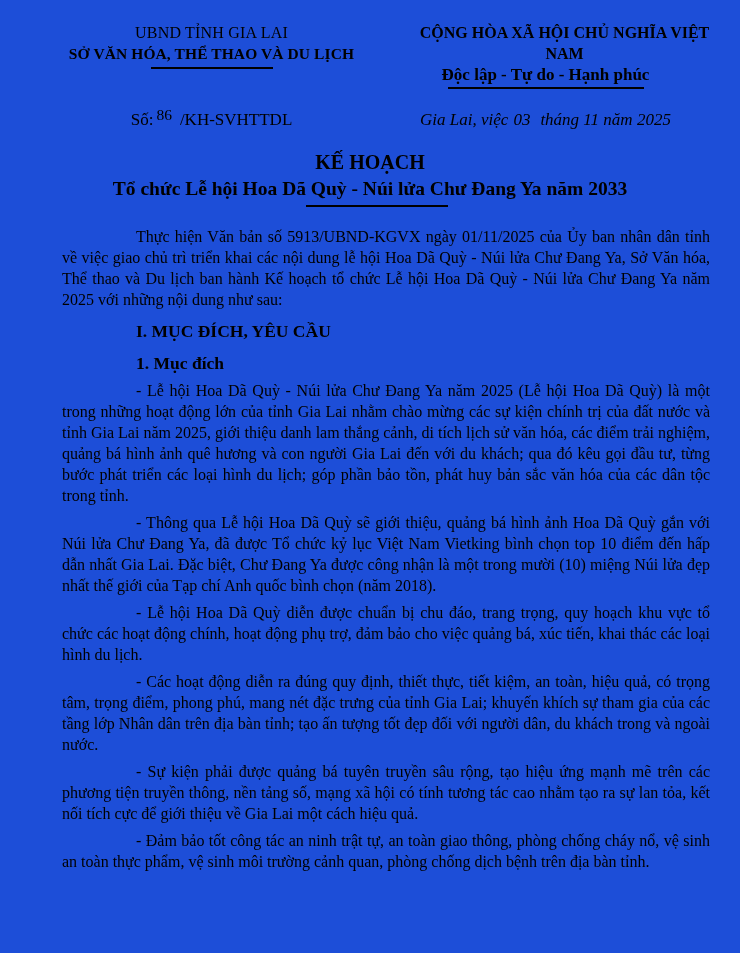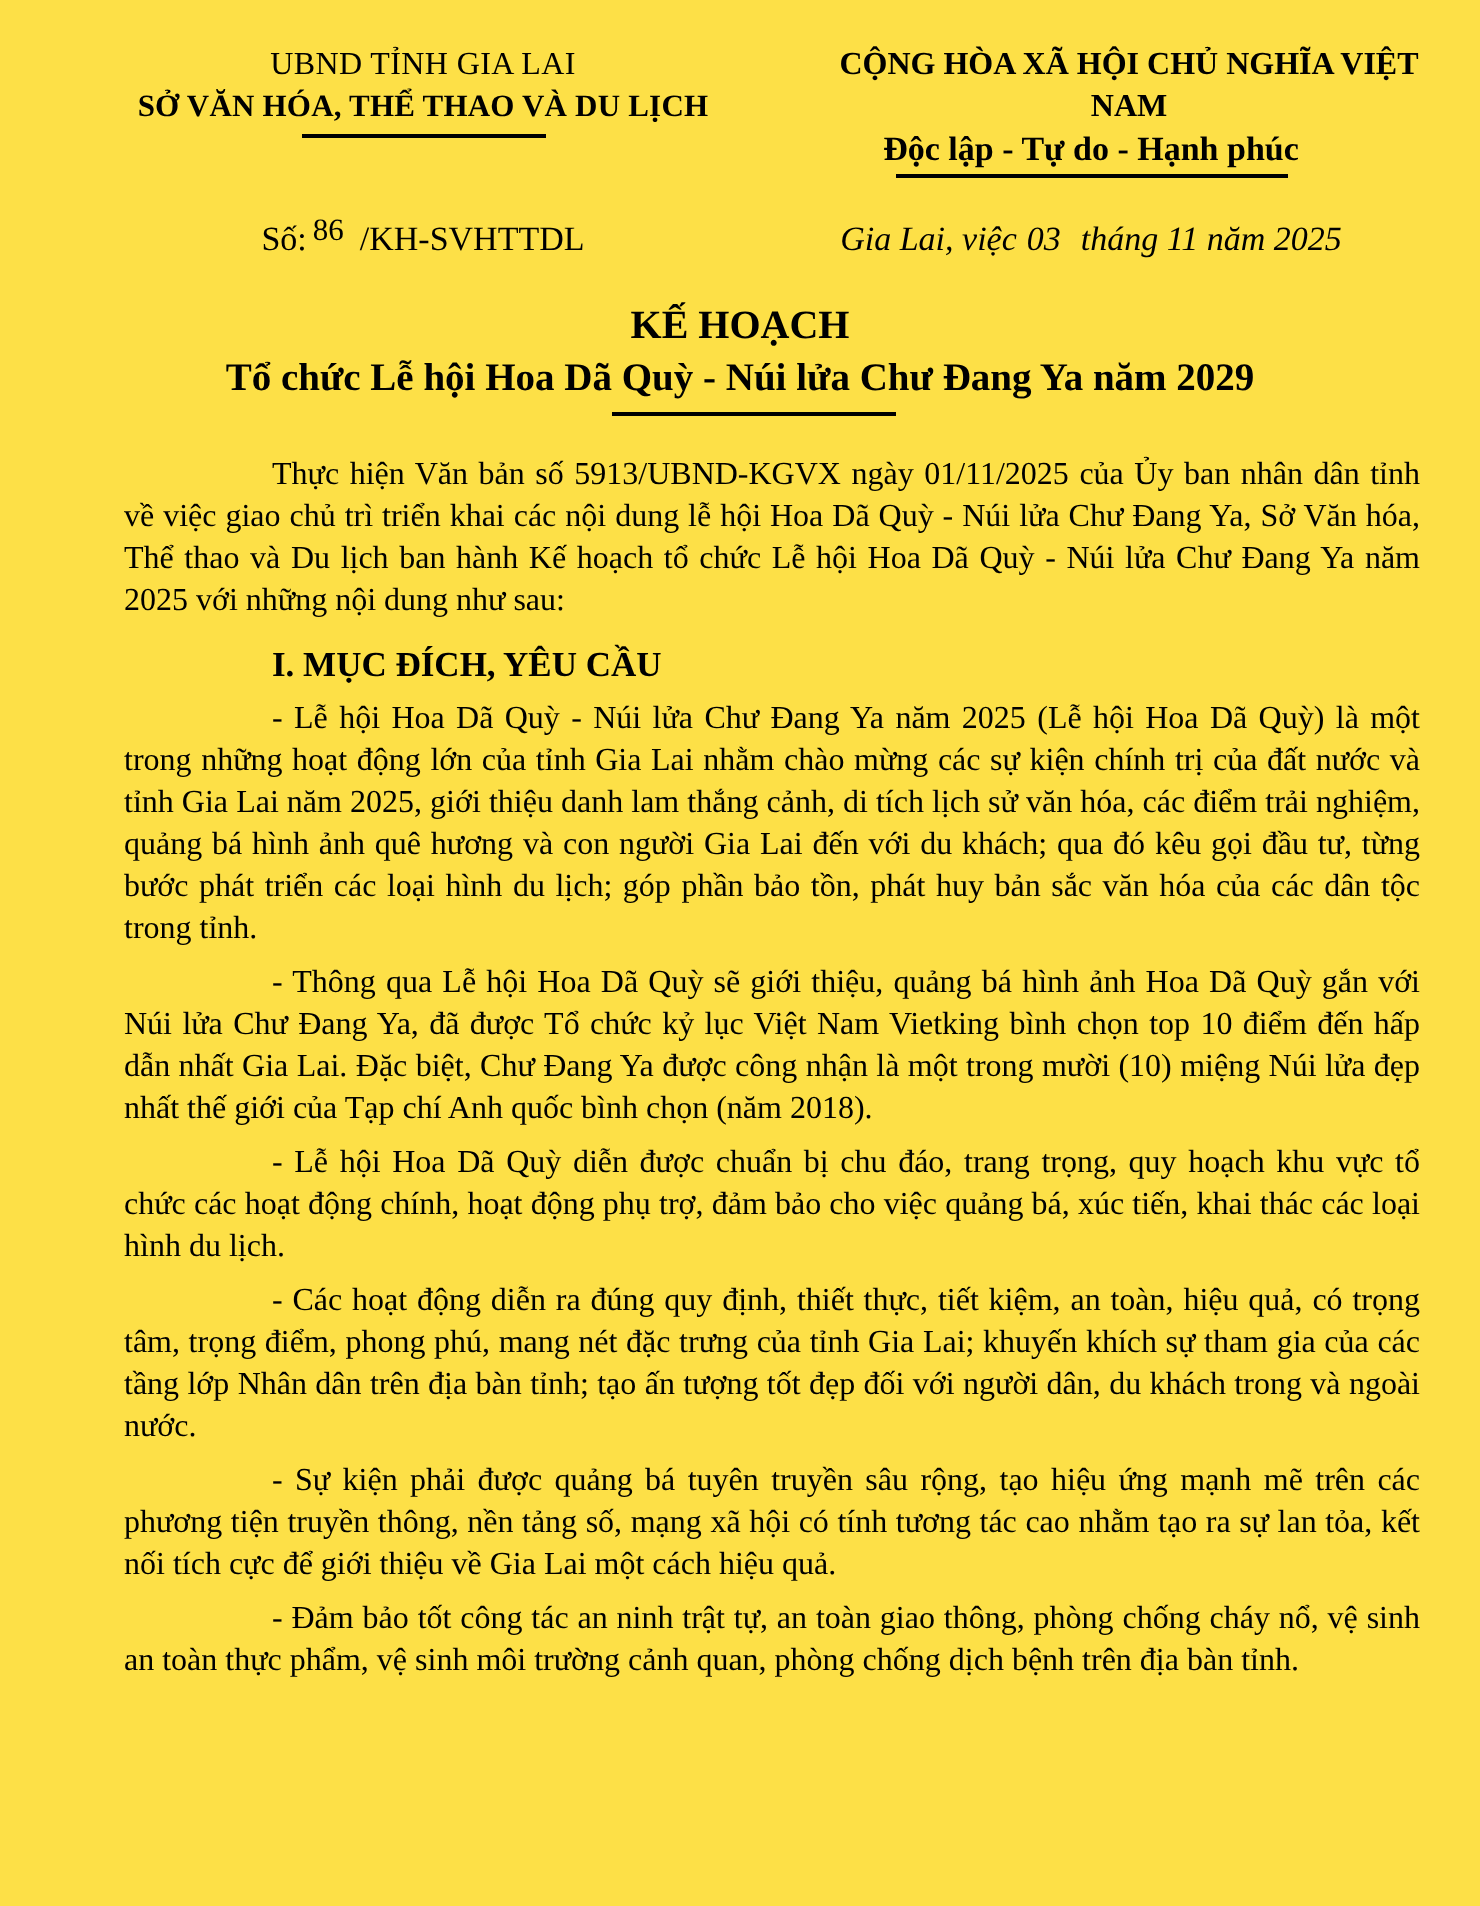--- a/index.html
+++ b/index.html
@@ -6,21 +6,21 @@
   body {
     width: 740px;
     background: #ffffff;
     font-family: "Liberation Serif", "DejaVu Serif", serif;
     color: #000;
   }
   .page {
     position: relative;
     width: 740px;
     height: 953px;
-    background: #fde047;
+    background: #1d4ed8;
     overflow: hidden;
     box-sizing: border-box;
     padding-top: 22px;
   }
   .header-row, .meta-row {
     display: flex;
     padding-left: 44px;
     padding-right: 28px;
   }
   .col-left { width: 335px; text-align: center; }
@@ -79,29 +79,30 @@
     <div class="col-left doc-number">
       <span>Số:</span><span class="doc-no-value">86</span><span>/KH-SVHTTDL</span>
     </div>
     <div class="col-right place-date">
       <span>Gia Lai, việc</span><span class="pd-day">03</span><span>tháng 11 năm 2025</span>
     </div>
   </div>
 
   <div class="title-block">
     <div class="title-type">KẾ HOẠCH</div>
-    <div class="title-subject">Tổ chức Lễ hội Hoa Dã Quỳ - Núi lửa Chư Đang Ya năm 2029</div>
+    <div class="title-subject">Tổ chức Lễ hội Hoa Dã Quỳ - Núi lửa Chư Đang Ya năm 2033</div>
     <div class="rule title-rule"></div>
   </div>
 
   <div class="body-text">
     <p class="para">Thực hiện Văn bản số 5913/UBND-KGVX ngày 01/11/2025 của Ủy ban nhân dân tỉnh về việc giao chủ trì triển khai các nội dung lễ hội Hoa Dã Quỳ - Núi lửa Chư Đang Ya, Sở Văn hóa, Thể thao và Du lịch ban hành Kế hoạch tổ chức Lễ hội Hoa Dã Quỳ - Núi lửa Chư Đang Ya năm 2025 với những nội dung như sau:</p>
 
     <p class="sec-heading">I. MỤC ĐÍCH, YÊU CẦU</p>
 
+    <p class="sub-heading">1. Mục đích</p>
     <p class="para">- Lễ hội Hoa Dã Quỳ - Núi lửa Chư Đang Ya năm 2025 (Lễ hội Hoa Dã Quỳ) là một trong những hoạt động lớn của tỉnh Gia Lai nhằm chào mừng các sự kiện chính trị của đất nước và tỉnh Gia Lai năm 2025, giới thiệu danh lam thắng cảnh, di tích lịch sử văn hóa, các điểm trải nghiệm, quảng bá hình ảnh quê hương và con người Gia Lai đến với du khách; qua đó kêu gọi đầu tư, từng bước phát triển các loại hình du lịch; góp phần bảo tồn, phát huy bản sắc văn hóa của các dân tộc trong tỉnh.</p>
     <p class="para">- Thông qua Lễ hội Hoa Dã Quỳ sẽ giới thiệu, quảng bá hình ảnh Hoa Dã Quỳ gắn với Núi lửa Chư Đang Ya, đã được Tổ chức kỷ lục Việt Nam Vietking bình chọn top 10 điểm đến hấp dẫn nhất Gia Lai. Đặc biệt, Chư Đang Ya được công nhận là một trong mười (10) miệng Núi lửa đẹp nhất thế giới của Tạp chí Anh quốc bình chọn (năm 2018).</p>
 
     <p class="para">- Lễ hội Hoa Dã Quỳ diễn được chuẩn bị chu đáo, trang trọng, quy hoạch khu vực tổ chức các hoạt động chính, hoạt động phụ trợ, đảm bảo cho việc quảng bá, xúc tiến, khai thác các loại hình du lịch.</p>
     <p class="para">- Các hoạt động diễn ra đúng quy định, thiết thực, tiết kiệm, an toàn, hiệu quả, có trọng tâm, trọng điểm, phong phú, mang nét đặc trưng của tỉnh Gia Lai; khuyến khích sự tham gia của các tầng lớp Nhân dân trên địa bàn tỉnh; tạo ấn tượng tốt đẹp đối với người dân, du khách trong và ngoài nước.</p>
     <p class="para">- Sự kiện phải được quảng bá tuyên truyền sâu rộng, tạo hiệu ứng mạnh mẽ trên các phương tiện truyền thông, nền tảng số, mạng xã hội có tính tương tác cao nhằm tạo ra sự lan tỏa, kết nối tích cực để giới thiệu về Gia Lai một cách hiệu quả.</p>
     <p class="para">- Đảm bảo tốt công tác an ninh trật tự, an toàn giao thông, phòng chống cháy nổ, vệ sinh an toàn thực phẩm, vệ sinh môi trường cảnh quan, phòng chống dịch bệnh trên địa bàn tỉnh.</p>
   </div>
 
 </div>

